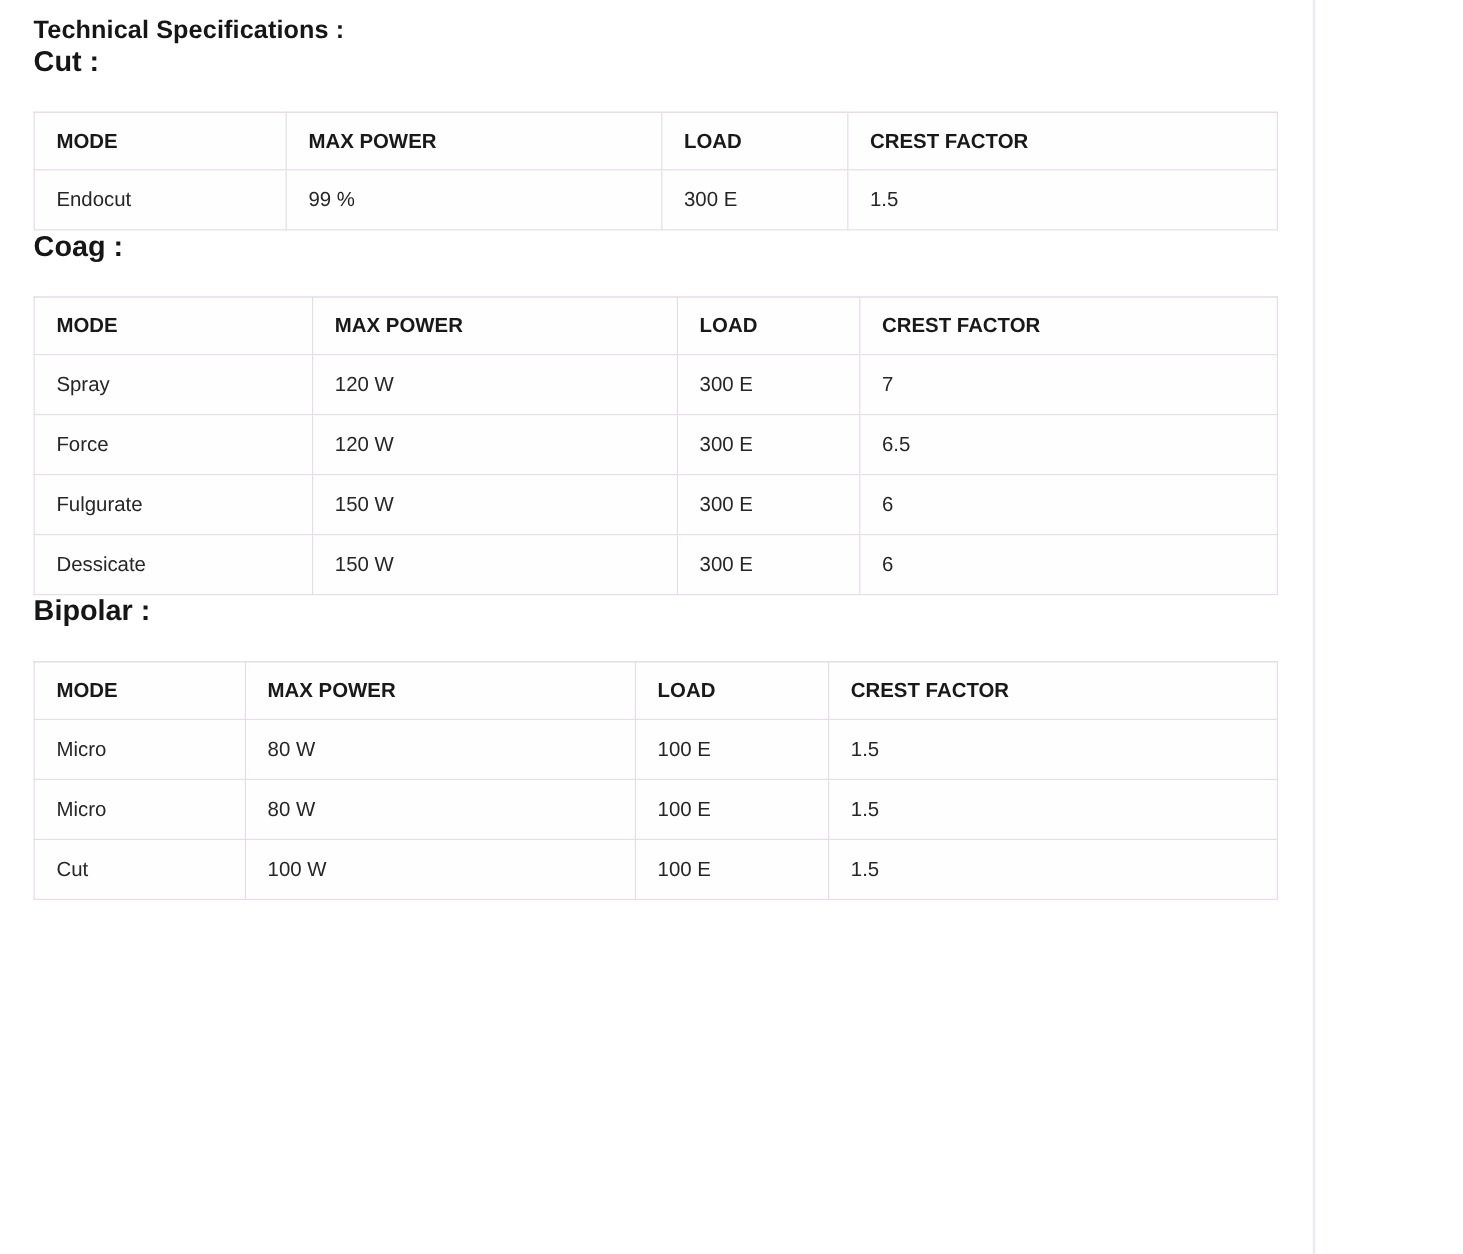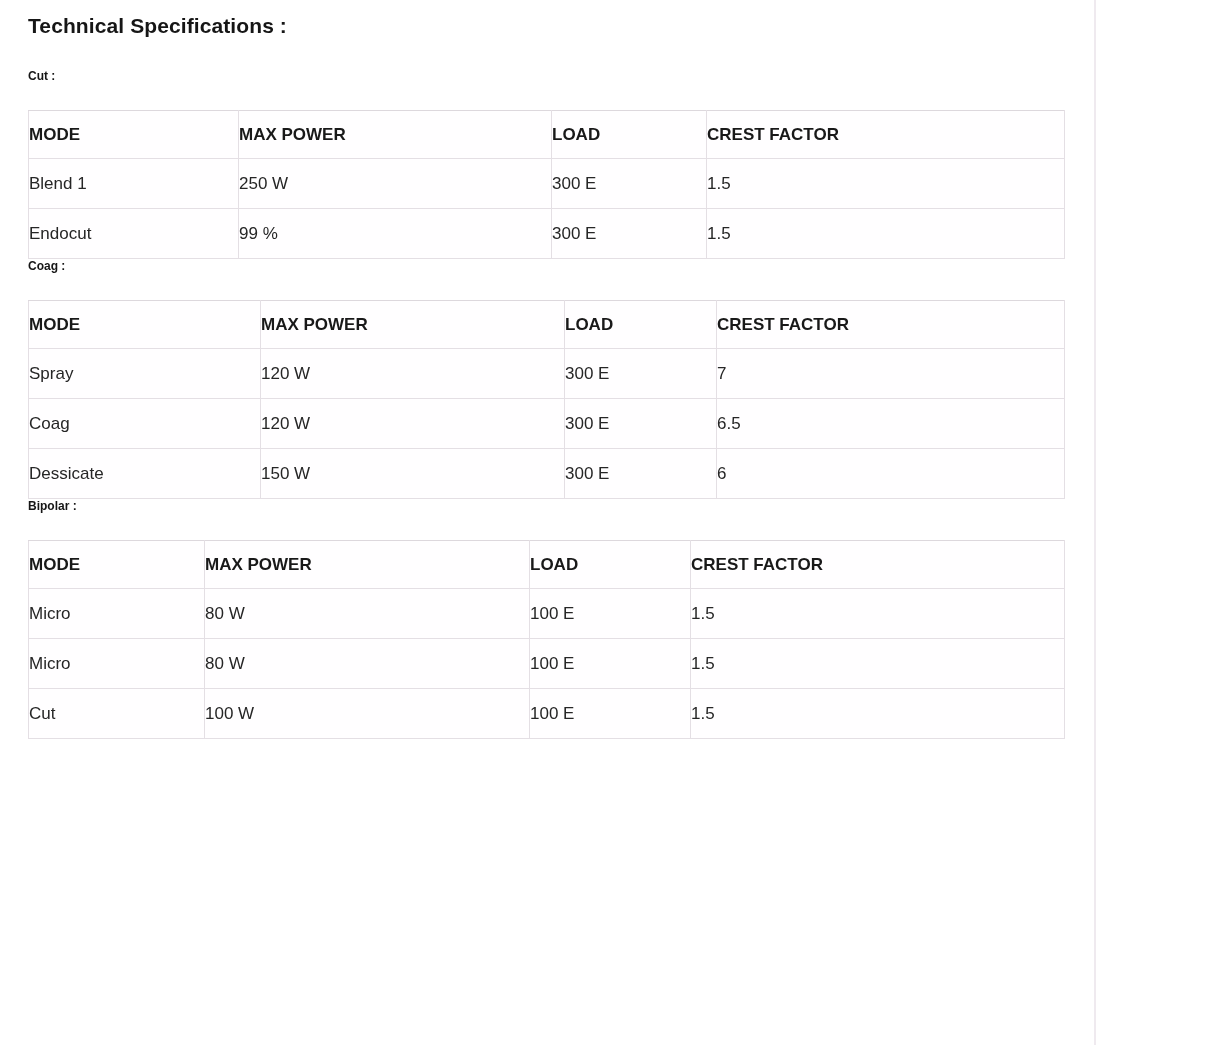--- a/index.html
+++ b/index.html
@@ -17,43 +17,42 @@
   .content {
     position: absolute;
     top: 14px;
     left: 28px;
     width: 1036px;
   }
   .page-title {
     font-size: 21px;
     font-weight: 700;
     color: #161616;
-    margin-bottom: 31px;
     letter-spacing: 0.1px;
   }
   .section-heading {
-    font-size: 12px;
+    font-size: 24px;
     font-weight: 700;
     color: #161616;
     margin-bottom: 27px;
   }
   table.spec-table {
     border-collapse: collapse;
     table-layout: fixed;
     width: 1036px;
     margin-bottom: 34px;
     background: #fffeff;
   }
   table.spec-table:last-child { margin-bottom: 0; }
   .spec-table th,
   .spec-table td {
     border: 1px solid #e4dfe4;
     text-align: left;
     vertical-align: middle;
-    padding: 0 8px 0 0;
+    padding: 0 8px 0 18px;
     font-size: 17px;
     overflow: hidden;
     white-space: nowrap;
   }
   .spec-table th {
     height: 48px;
     font-weight: 700;
     color: #191919;
     border-top-color: #ddd8dd;
   }
@@ -90,26 +89,20 @@
       <thead>
         <tr>
           <th>MODE</th>
           <th>MAX POWER</th>
           <th>LOAD</th>
           <th>CREST FACTOR</th>
         </tr>
       </thead>
       <tbody>
         <tr>
-          <td>Blend 1</td>
-          <td>250 W</td>
-          <td>300 E</td>
-          <td>1.5</td>
-        </tr>
-        <tr>
           <td>Endocut</td>
           <td>99 %</td>
           <td>300 E</td>
           <td>1.5</td>
         </tr>
       </tbody>
     </table>
   </section>
 
   <section>
@@ -130,24 +123,30 @@
         </tr>
       </thead>
       <tbody>
         <tr>
           <td>Spray</td>
           <td>120 W</td>
           <td>300 E</td>
           <td>7</td>
         </tr>
         <tr>
-          <td>Coag</td>
+          <td>Force</td>
           <td>120 W</td>
           <td>300 E</td>
           <td>6.5</td>
+        </tr>
+        <tr>
+          <td>Fulgurate</td>
+          <td>150 W</td>
+          <td>300 E</td>
+          <td>6</td>
         </tr>
         <tr>
           <td>Dessicate</td>
           <td>150 W</td>
           <td>300 E</td>
           <td>6</td>
         </tr>
       </tbody>
     </table>
   </section>

